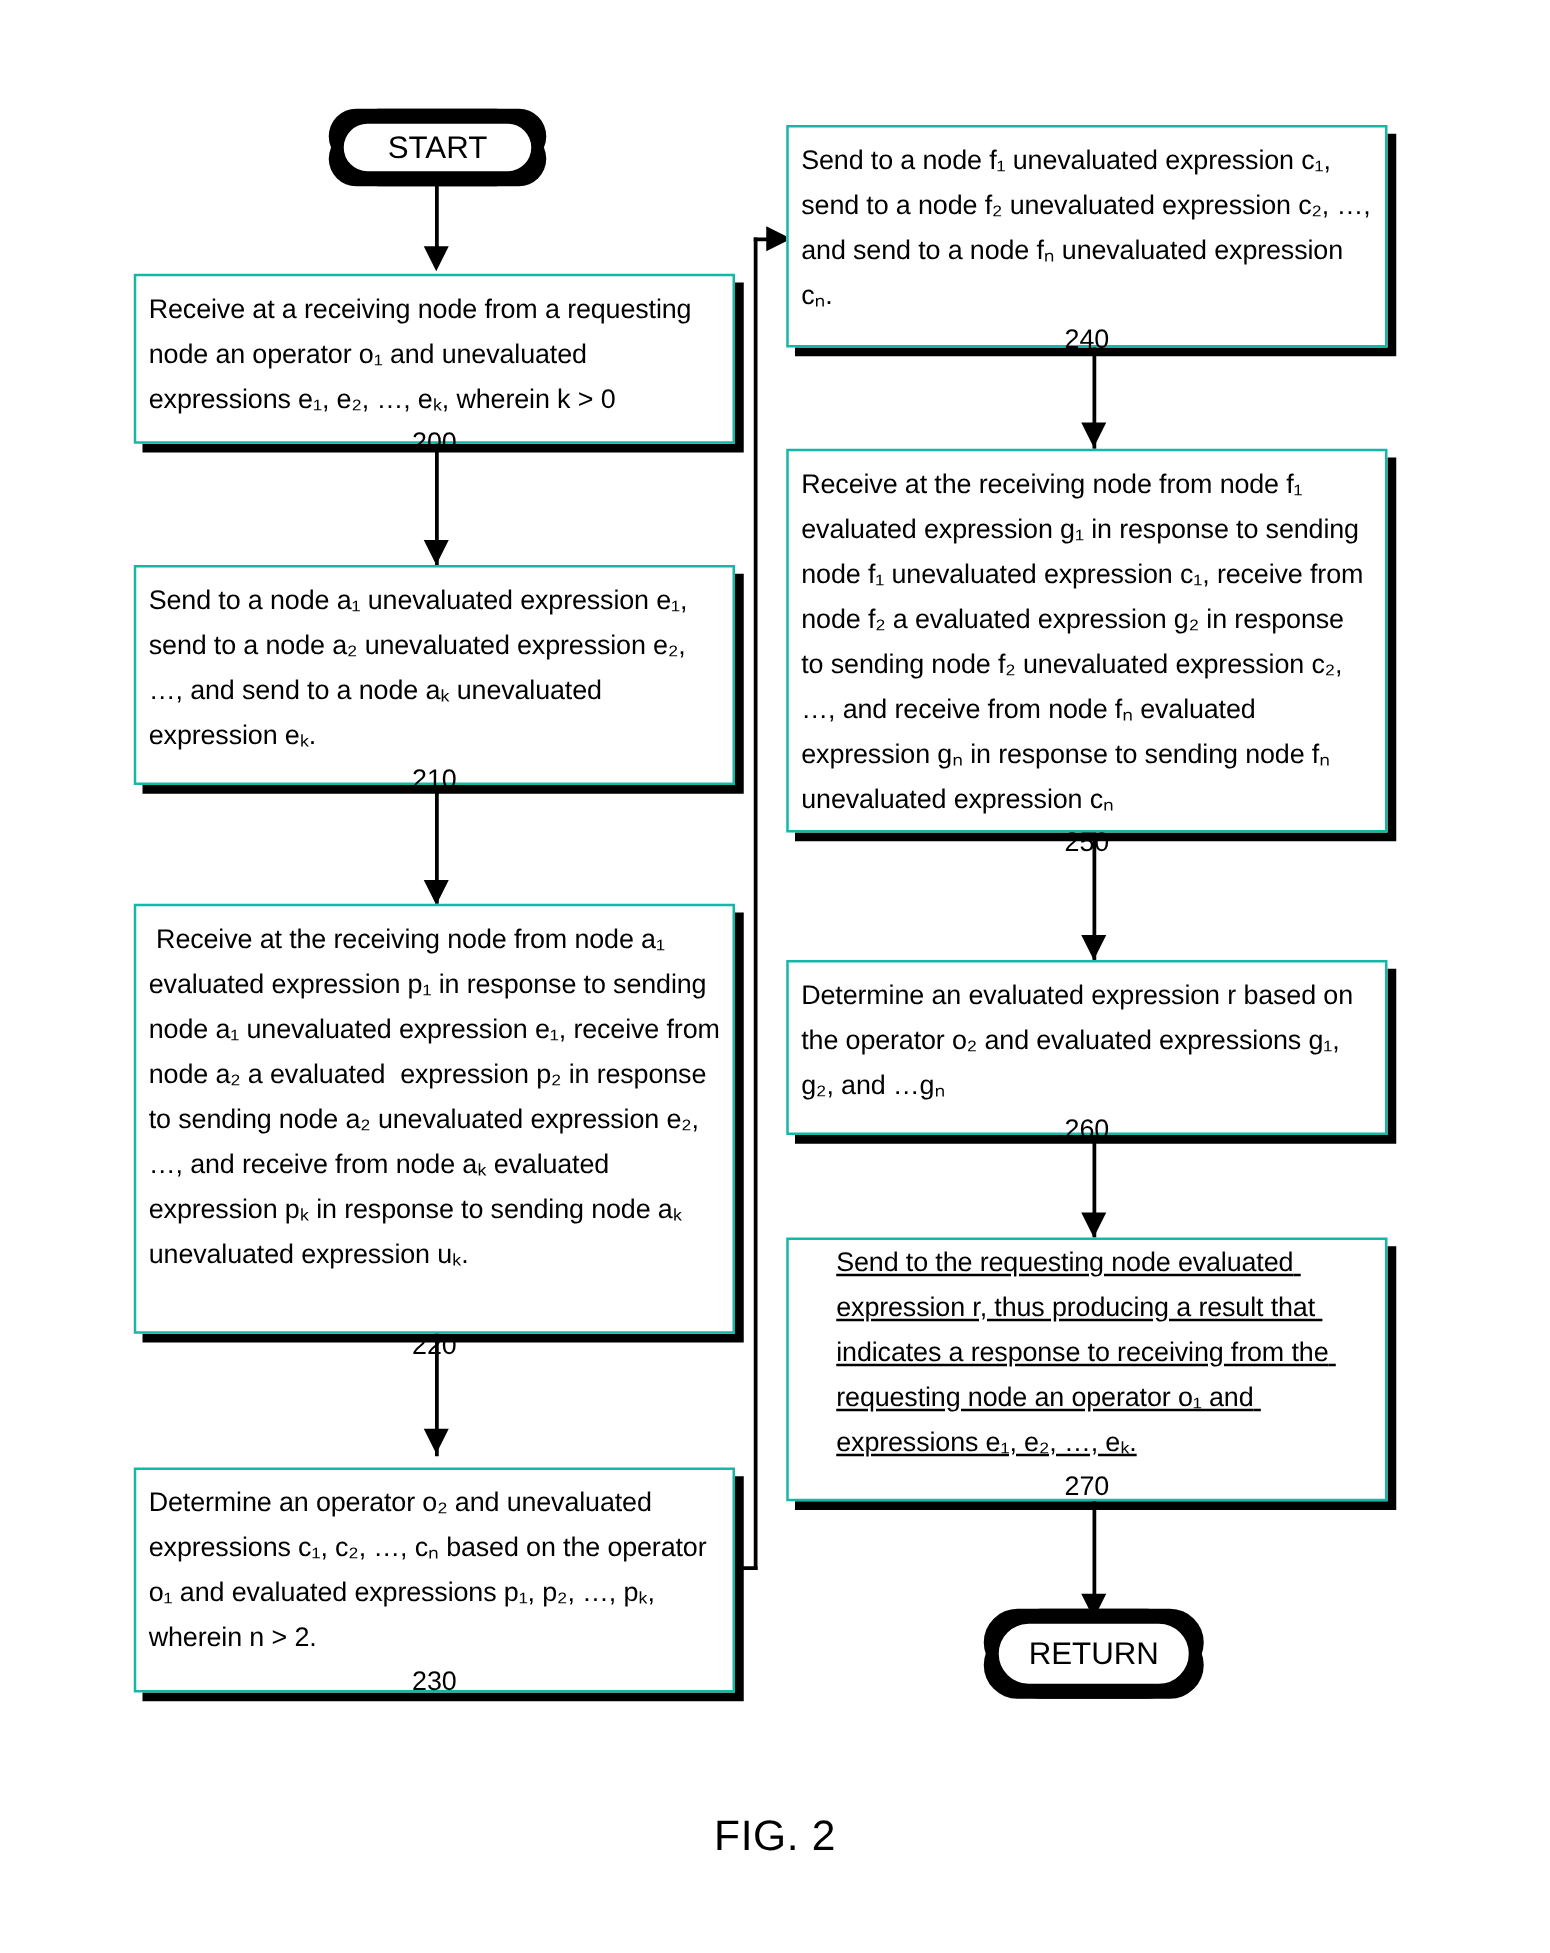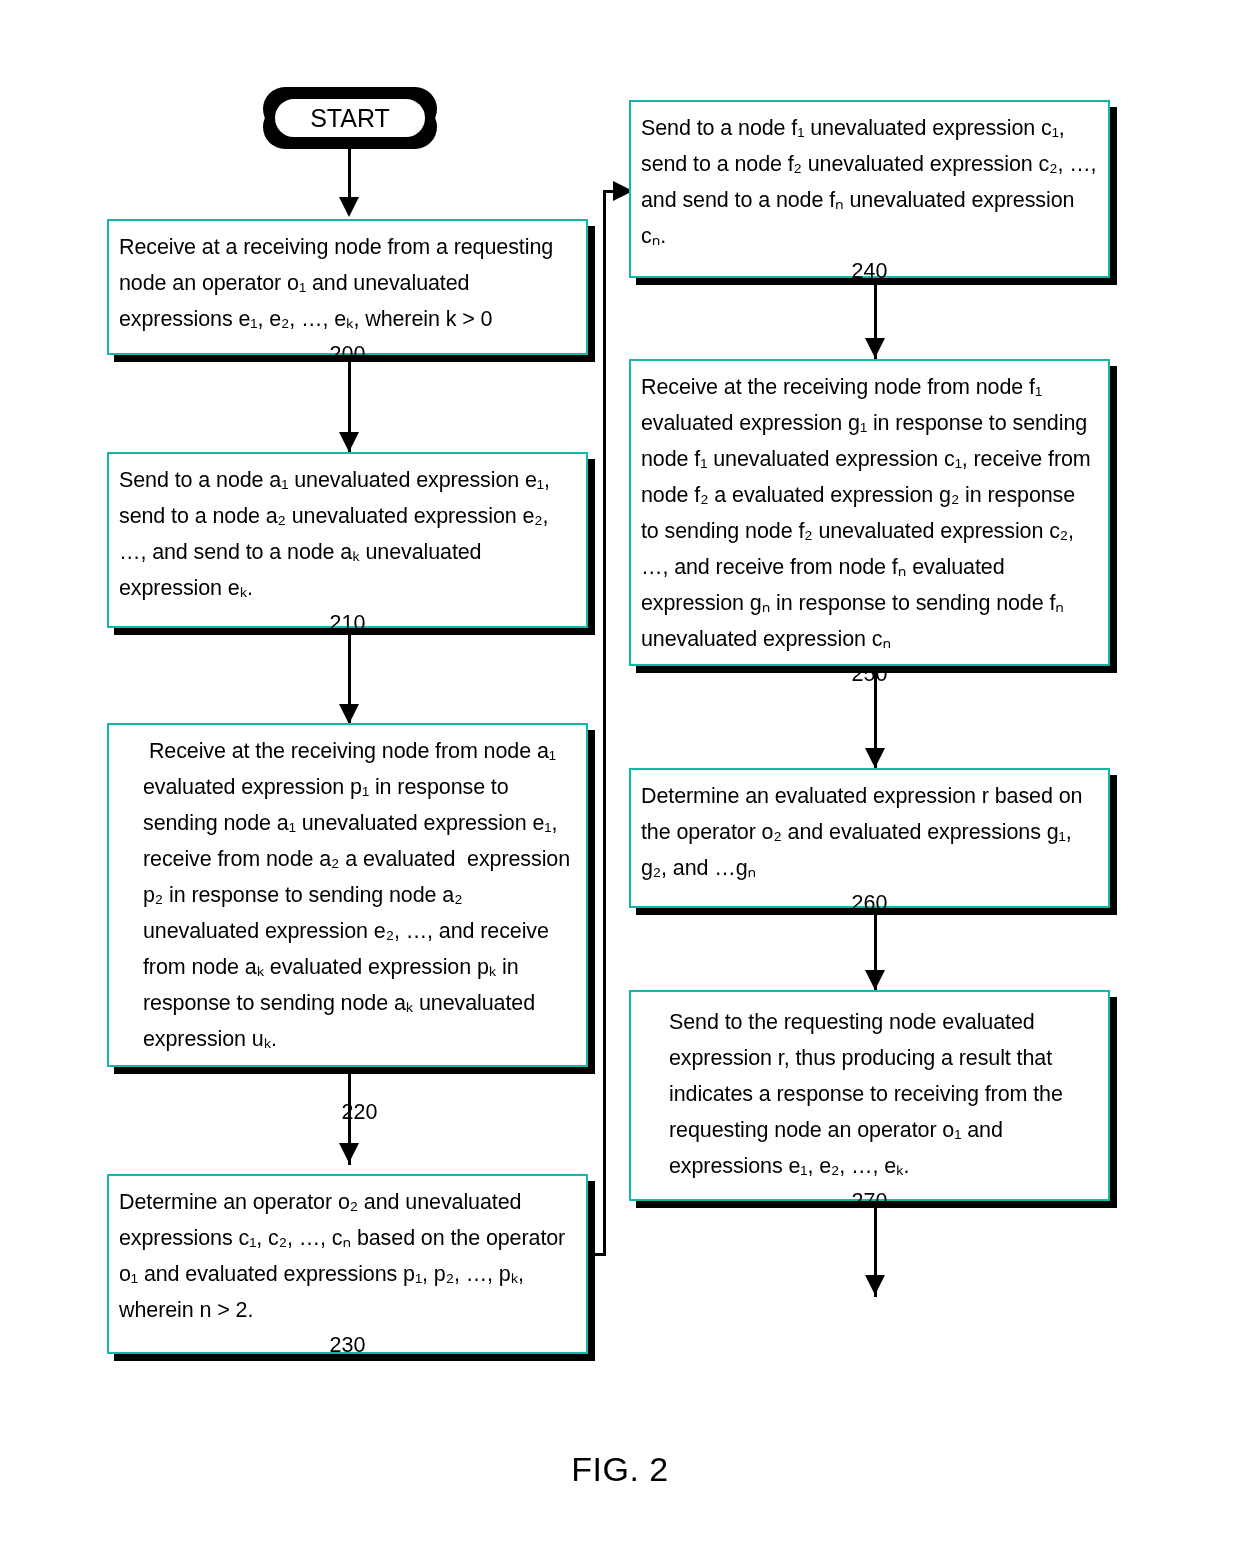--- a/index.html
+++ b/index.html
@@ -112,21 +112,21 @@
   <div class="arrow-down" style="left:339px; top:432px;"></div>
 
   <div class="node" style="left:107px; top:452px; width:481px; height:176px;">
     <div class="node-text">Send to a node a₁ unevaluated expression e₁, send to a node a₂ unevaluated expression e₂, …, and send to a node aₖ unevaluated expression eₖ.</div>
     <div class="node-ref">210</div>
   </div>
 
   <div class="seg seg-v" style="left:348px; top:628px; width:3px; height:98px;"></div>
   <div class="arrow-down" style="left:339px; top:704px;"></div>
 
-  <div class="node" style="left:107px; top:723px; width:481px; height:344px;padding-left:24px;">
+  <div class="node" style="left:107px; top:723px; width:481px; height:344px;">
     <div class="node-text"> Receive at the receiving node from node a₁ evaluated expression p₁ in response to sending node a₁ unevaluated expression e₁, receive from node a₂ a evaluated  expression p₂ in response to sending node a₂ unevaluated expression e₂, …, and receive from node aₖ evaluated expression pₖ in response to sending node aₖ unevaluated expression uₖ.</div>
     <div class="node-ref" style="margin-top:38px;">220</div>
   </div>
 
   <div class="seg seg-v" style="left:348px; top:1067px; width:3px; height:98px;"></div>
   <div class="arrow-down" style="left:339px; top:1143px;"></div>
 
   <div class="node" style="left:107px; top:1163px; width:481px; height:180px;margin-top:11px;">
     <div class="node-text">Determine an operator o₂ and unevaluated expressions c₁, c₂, …, cₙ based on the operator o₁ and evaluated expressions p₁, p₂, …, pₖ, wherein n &gt; 2.</div>
     <div class="node-ref">230</div>
@@ -155,23 +155,26 @@
 
   <div class="node" style="left:629px; top:768px; width:481px; height:140px;">
     <div class="node-text">Determine an evaluated expression r based on the operator o₂ and evaluated expressions g₁, g₂, and …gₙ</div>
     <div class="node-ref">260</div>
   </div>
 
   <div class="seg seg-v" style="left:874px; top:908px; width:3px; height:84px;"></div>
   <div class="arrow-down" style="left:865px; top:970px;"></div>
 
   <div class="node" style="left:629px; top:990px; width:481px; height:211px;">
-    <div class="node-text" style="padding-top:12px; padding-left:38px;">Send to the requesting node evaluated expression r, thus producing a result that indicates a response to receiving from the requesting node an operator o₁ and expressions e₁, e₂, …, eₖ.</div>
+    <div class="node-text" style="padding-top:0; padding-left:38px;text-decoration:underline;">Send to the requesting node evaluated expression r, thus producing a result that indicates a response to receiving from the requesting node an operator o₁ and expressions e₁, e₂, …, eₖ.</div>
     <div class="node-ref">270</div>
   </div>
 
   <div class="seg seg-v" style="left:874px; top:1201px; width:3px; height:96px;"></div>
   <div class="arrow-down" style="left:865px; top:1275px;"></div>
 
+  <div class="terminator" style="left:796px; top:1296px; width:158px; height:54px;">
+    <span>RETURN</span>
+  </div>
 
   <div class="fig-caption" style="top:1450px;">FIG. 2</div>
 
 </div>
 
 </body></html>

